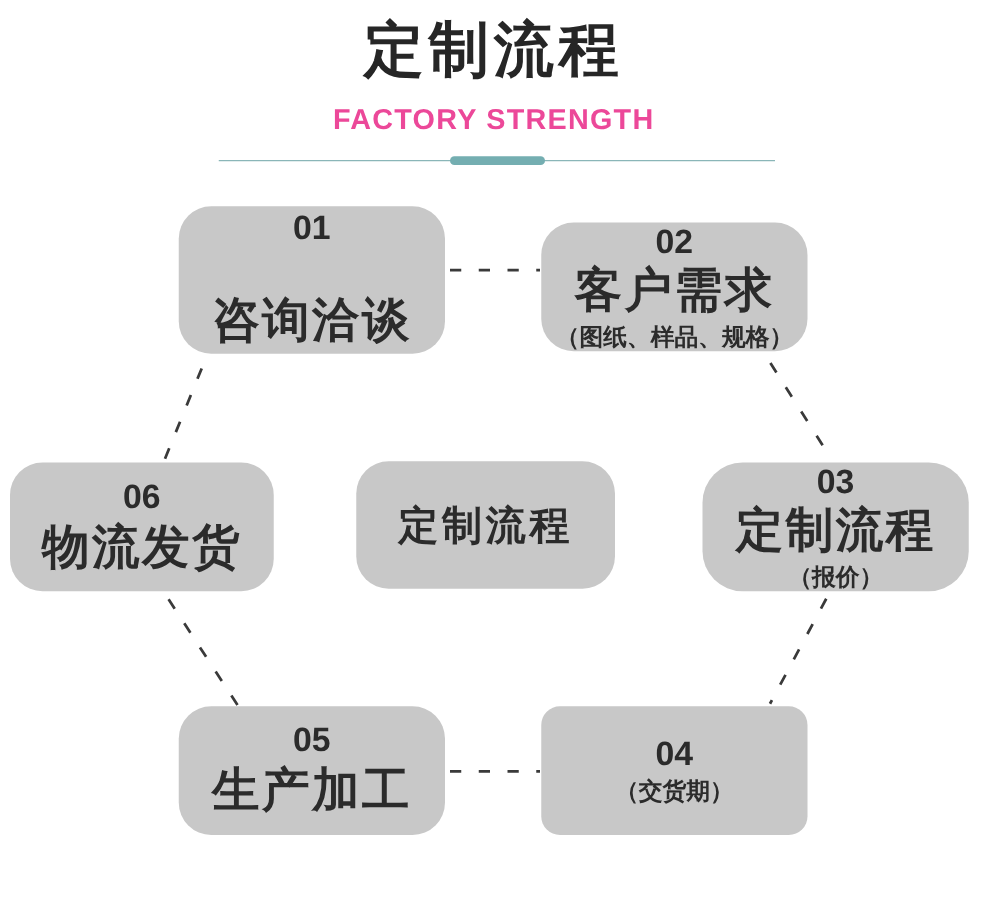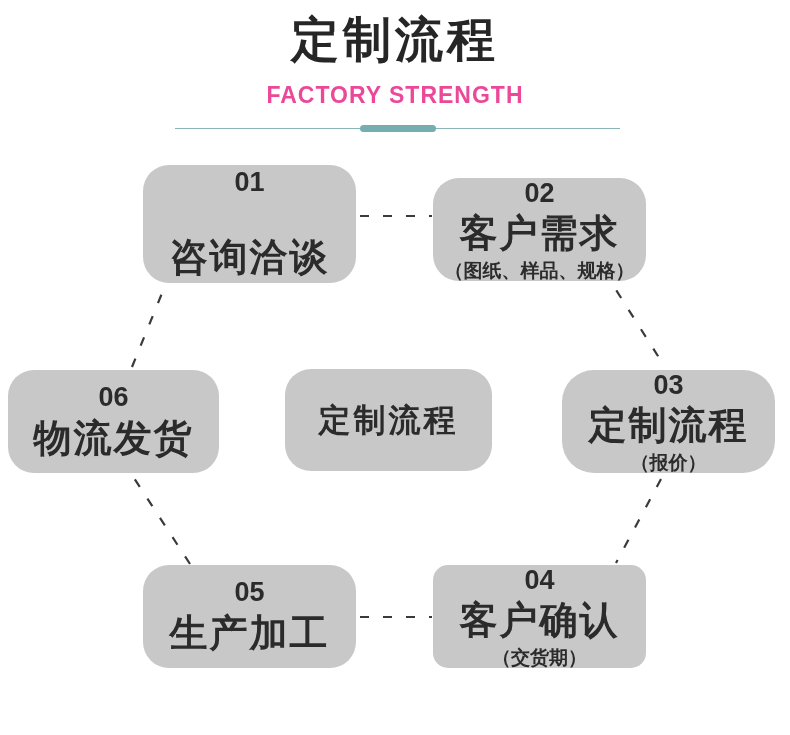--- a/index.html
+++ b/index.html
@@ -148,21 +148,20 @@
   </div>
 
   <div class="box" id="step-2">
     <div class="num">03</div>
     <div class="label">定制流程</div>
     <div class="sub">（报价）</div>
   </div>
 
   <div class="box" id="step-3">
     <div class="num">04</div>
-    <div class="label">客户确认</div>
     <div class="sub">（交货期）</div>
   </div>
 
   <div class="box" id="step-4">
     <div class="num">05</div>
     <div class="label">生产加工</div>
 
   </div>
 
   <div class="box" id="step-5">

